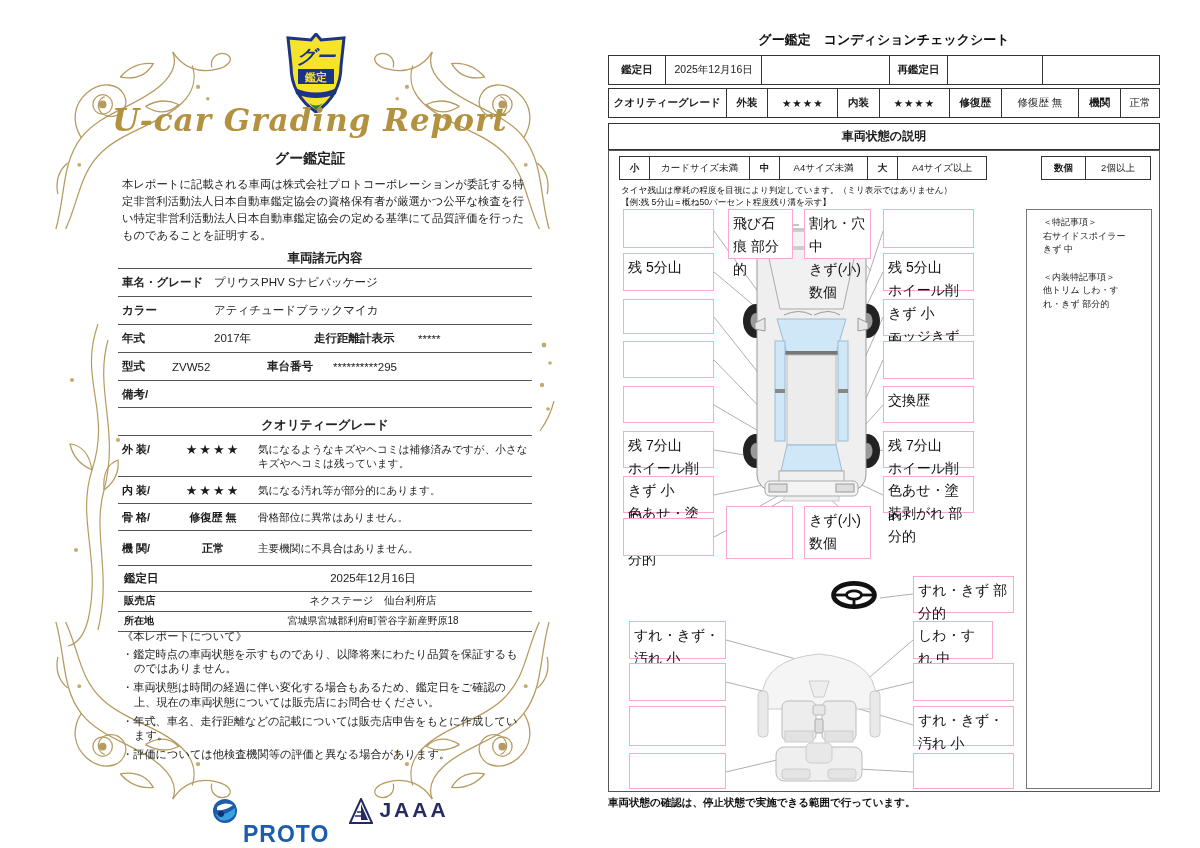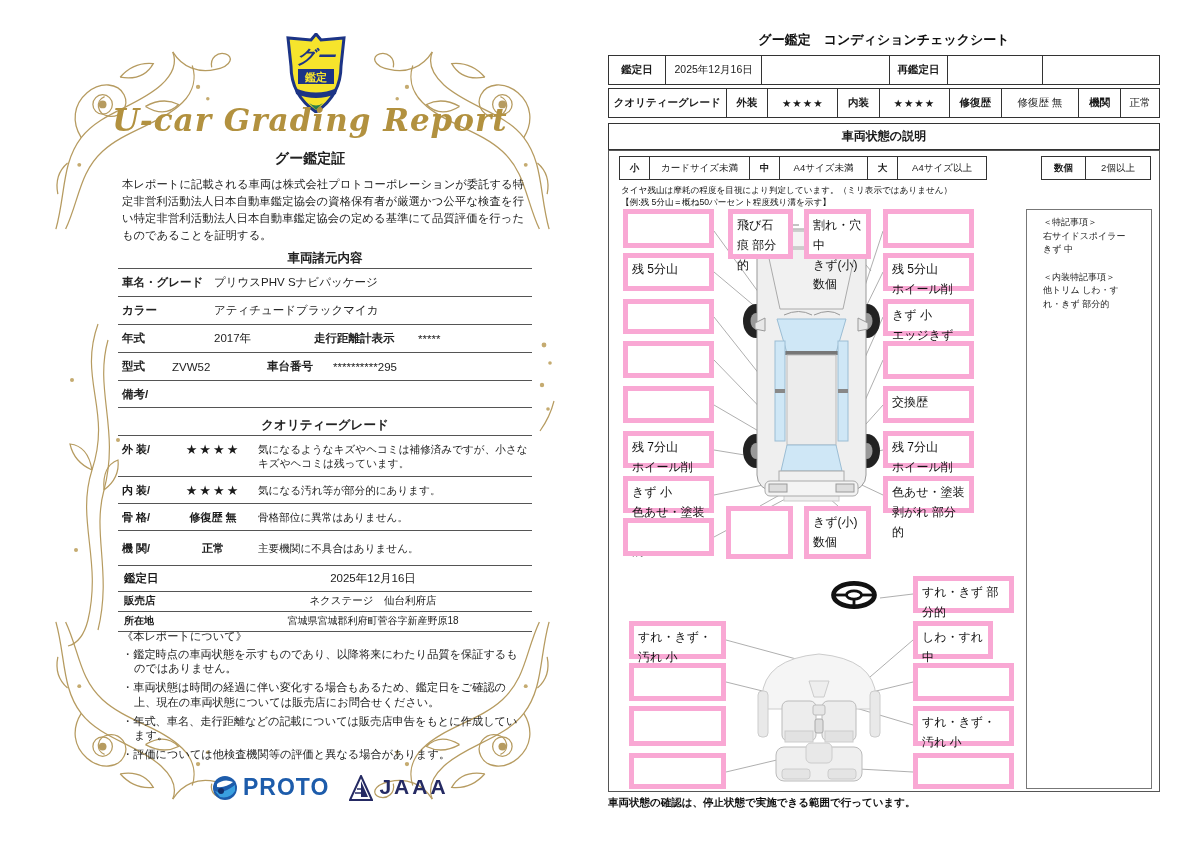--- a/index.html
+++ b/index.html
@@ -25,21 +25,21 @@
   .grow .stars{letter-spacing:2px;font-size:13px;}
   .grow .gdesc{flex:1;font-size:10.6px;line-height:1.35;color:#222;padding-left:14px;}
   .irow{display:flex;align-items:center;border-top:1px solid #555;font-size:11px;}
   .irow .lab{flex:none;width:90px;font-weight:bold;padding-left:6px;}
   .irow .val{flex:1;text-align:center;}
   .about{position:absolute;left:122px;top:629px;width:406px;font-size:11.2px;line-height:1.3;color:#222;}
   .about .ttl{margin-bottom:3px;}
   .about .bul{padding-left:12px;text-indent:-12px;margin-bottom:4px;line-height:1.32;}
   .logos{position:absolute;left:212px;top:774px;display:flex;align-items:center;gap:20px;}
   .proto-wrap{display:flex;align-items:center;gap:5px;}
-  .proto-text{font-size:23px;font-weight:bold;color:#1d5cab;letter-spacing:1px;}
+  .proto-text{font-size:23px;font-weight:bold;color:#1d5cab;letter-spacing:1px;margin-top:47px;}
   .jaaa-wrap{display:flex;align-items:flex-start;gap:6px;}
   .jaaa-text{font-size:21px;font-weight:bold;color:#252a63;letter-spacing:3px;}
   .orn{position:absolute;pointer-events:none;}
   
   .r-title{position:absolute;left:608px;top:31px;width:552px;text-align:center;
       font-size:13px;font-weight:bold;color:#111;}
   .r-code{position:absolute;left:1060px;top:38px;width:100px;text-align:left;font-size:11.5px;color:#111;margin-top:32px;}
   .htable{position:absolute;left:608px;width:552px;height:30px;border:1px solid #333;
       display:flex;box-sizing:border-box;background:#fff;}
   .htable .cell{border-right:1px solid #333;display:flex;align-items:center;justify-content:center;
@@ -48,21 +48,21 @@
   .headerbox{position:absolute;left:608px;top:123px;width:552px;height:27px;border:1px solid #333;
       box-sizing:border-box;display:flex;align-items:center;justify-content:center;
       font-size:12px;font-weight:bold;background:#fff;}
   .diagram{position:absolute;left:608px;top:150px;width:552px;height:642px;border:1px solid #555;
       box-sizing:border-box;background:#fff;}
   .legend{position:absolute;display:flex;height:24px;border:1px solid #333;box-sizing:border-box;background:#fff;}
   .legend .cell{border-right:1px solid #333;display:flex;align-items:center;justify-content:center;
       font-size:9.5px;box-sizing:border-box;height:100%;}
   .legend .cell:last-child{border-right:none;text-align:center;}
   .tirenote{position:absolute;left:12px;top:33px;font-size:8.6px;line-height:1.4;color:#111;}
-  .lbl{position:absolute;border:5px solid #f9a8d4;background:#fff;font-size:12px;line-height:1.65;
+  .lbl{position:absolute;border:1px solid #f9a8d4;background:#fff;font-size:14px;line-height:1.65;
       padding:2px 4px;white-space:pre-line;color:#111;box-sizing:border-box;}
   .notes-panel{position:absolute;left:417px;top:58px;width:126px;height:580px;border:1px solid #777;
       box-sizing:border-box;padding:6px 16px;font-size:9px;line-height:1.5;background:#fff;}
   .notes-panel .gap{height:14px;}
   .foot-note{position:absolute;left:608px;top:796px;font-size:10.5px;font-weight:bold;color:#111;}
 </style>
 </head>
 <body>
 
 <div class="page">

